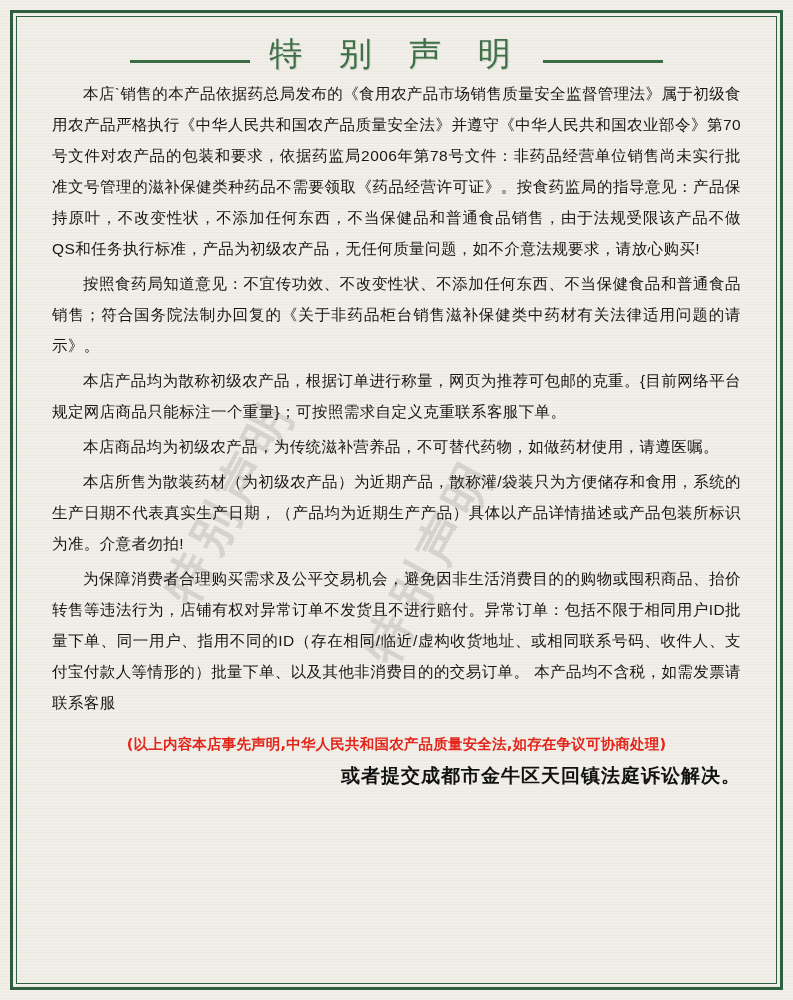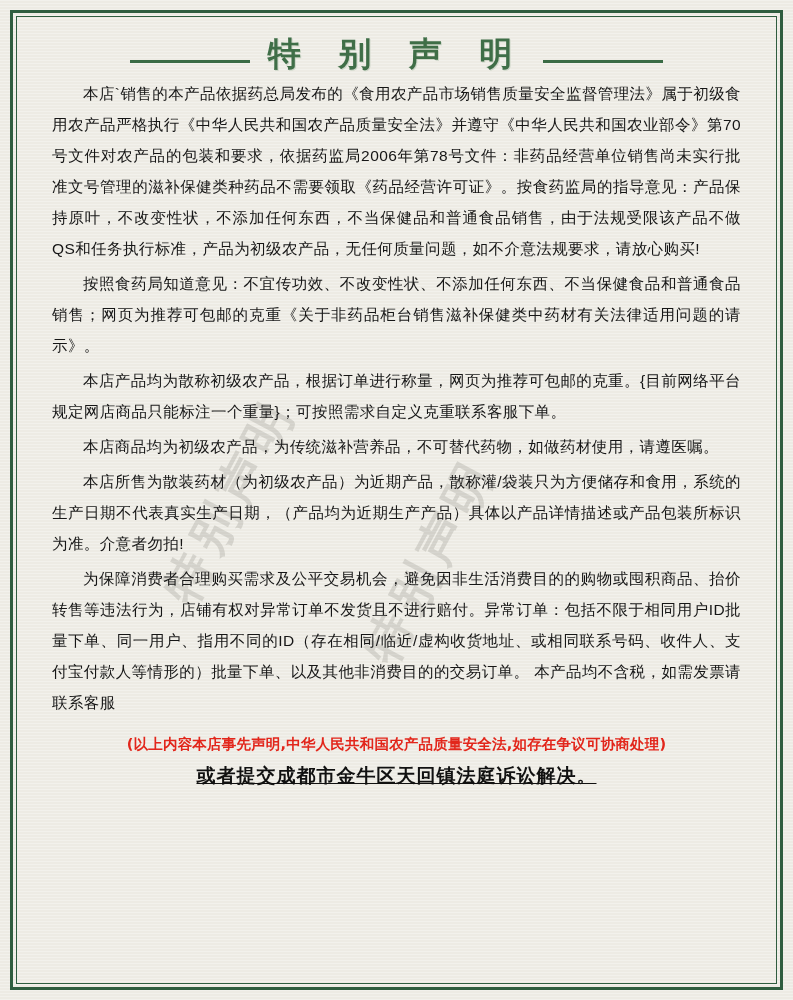--- a/index.html
+++ b/index.html
@@ -57,21 +57,21 @@
     top: 60px;
     height: 3px;
     background: #3a6b45;
     width: 120px;
   }
   .title-rule.left { left: 130px; }
   .title-rule.right { right: 130px; }
   .title-text {
     display: inline-block;
     font-family: "DejaVu Serif", "Liberation Serif", serif;
-    font-weight: bold;
+    font-weight: normal;
     font-size: 33px;
     letter-spacing: 13px;
     color: #3f6e47;
     text-shadow: 1px 1px 0 #cdd6c8;
     position: relative;
     z-index: 3;
     padding: 0 14px;
     background: transparent;
   }
 
@@ -129,29 +129,28 @@
     color: #e2261b;
     font-size: 14.5px;
     font-weight: bold;
     line-height: 24px;
     letter-spacing: 0.2px;
     position: relative;
     z-index: 3;
   }
   .final-line {
     margin: 4px 0 0 0;
-    text-align: center;
+    text-align: right;
     color: #111;
     font-size: 19px;
     font-weight: bold;
     line-height: 30px;
     letter-spacing: 1px;
     position: relative;
     z-index: 3;
-    text-decoration: underline;
   }
 </style>
 </head>
 <body>
 
 <div class="page">
 
   <div class="border-frame"></div>
 
   <div class="watermark">
@@ -160,21 +159,21 @@
   </div>
 
   <div class="title-wrap">
     <div class="title-rule left"></div>
     <div class="title-rule right"></div>
     <span class="title-text">特 别 声 明</span>
   </div>
 
   <div class="content">
     <p class="para">本店`销售的本产品依据药总局发布的《食用农产品市场销售质量安全监督管理法》属于初级食用农产品严格执行《中华人民共和国农产品质量安全法》并遵守《中华人民共和国农业部令》第70号文件对农产品的包装和要求，依据药监局2006年第78号文件：非药品经营单位销售尚未实行批准文号管理的滋补保健类种药品不需要领取《药品经营许可证》。按食药监局的指导意见：产品保持原叶，不改变性状，不添加任何东西，不当保健品和普通食品销售，由于法规受限该产品不做QS和任务执行标准，产品为初级农产品，无任何质量问题，如不介意法规要求，请放心购买!</p>
-    <p class="para">按照食药局知道意见：不宜传功效、不改变性状、不添加任何东西、不当保健食品和普通食品销售；网页为推荐可包邮的克重《关于非药品柜台销售滋补保健类中药材有关法律适用问题的请示》。</p>
+    <p class="para">按照食药局知道意见：不宜传功效、不改变性状、不添加任何东西、不当保健食品和普通食品销售；符合国务院法制办回复的《关于非药品柜台销售滋补保健类中药材有关法律适用问题的请示》。</p>
     <p class="para">本店产品均为散称初级农产品，根据订单进行称量，网页为推荐可包邮的克重。{目前网络平台规定网店商品只能标注一个重量}；可按照需求自定义克重联系客服下单。</p>
     <p class="para">本店商品均为初级农产品，为传统滋补营养品，不可替代药物，如做药材使用，请遵医嘱。</p>
     <p class="para">本店所售为散装药材（为初级农产品）为近期产品，散称灌/袋装只为方便储存和食用，系统的生产日期不代表真实生产日期，（产品均为近期生产产品）具体以产品详情描述或产品包装所标识为准。介意者勿拍!</p>
     <p class="para tight">为保障消费者合理购买需求及公平交易机会，避免因非生活消费目的的购物或囤积商品、抬价转售等违法行为，店铺有权对异常订单不发货且不进行赔付。异常订单：包括不限于相同用户ID批量下单、同一用户、指用不同的ID（存在相同/临近/虚构收货地址、或相同联系号码、收件人、支付宝付款人等情形的）批量下单、以及其他非消费目的的交易订单。  本产品均不含税，如需发票请联系客服</p>
 
     <div class="red-note">(以上内容本店事先声明,中华人民共和国农产品质量安全法,如存在争议可协商处理)</div>
     <div class="final-line">或者提交成都市金牛区天回镇法庭诉讼解决。</div>
   </div>
 
 </div>

